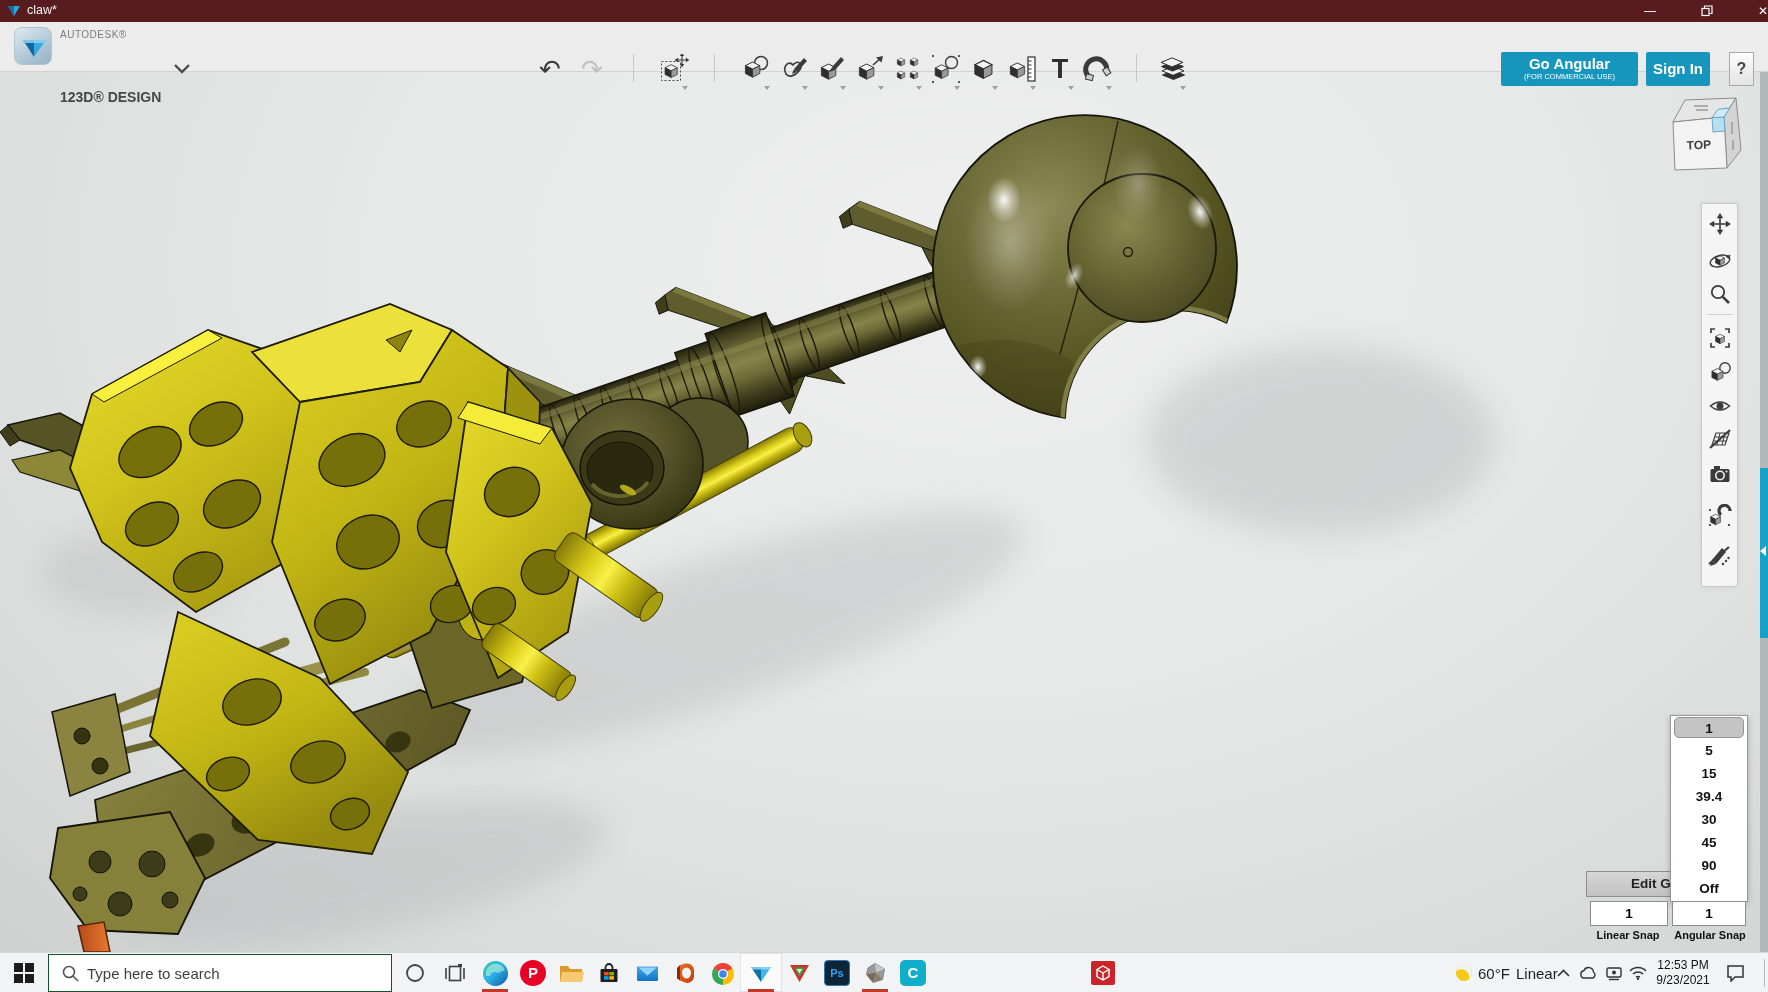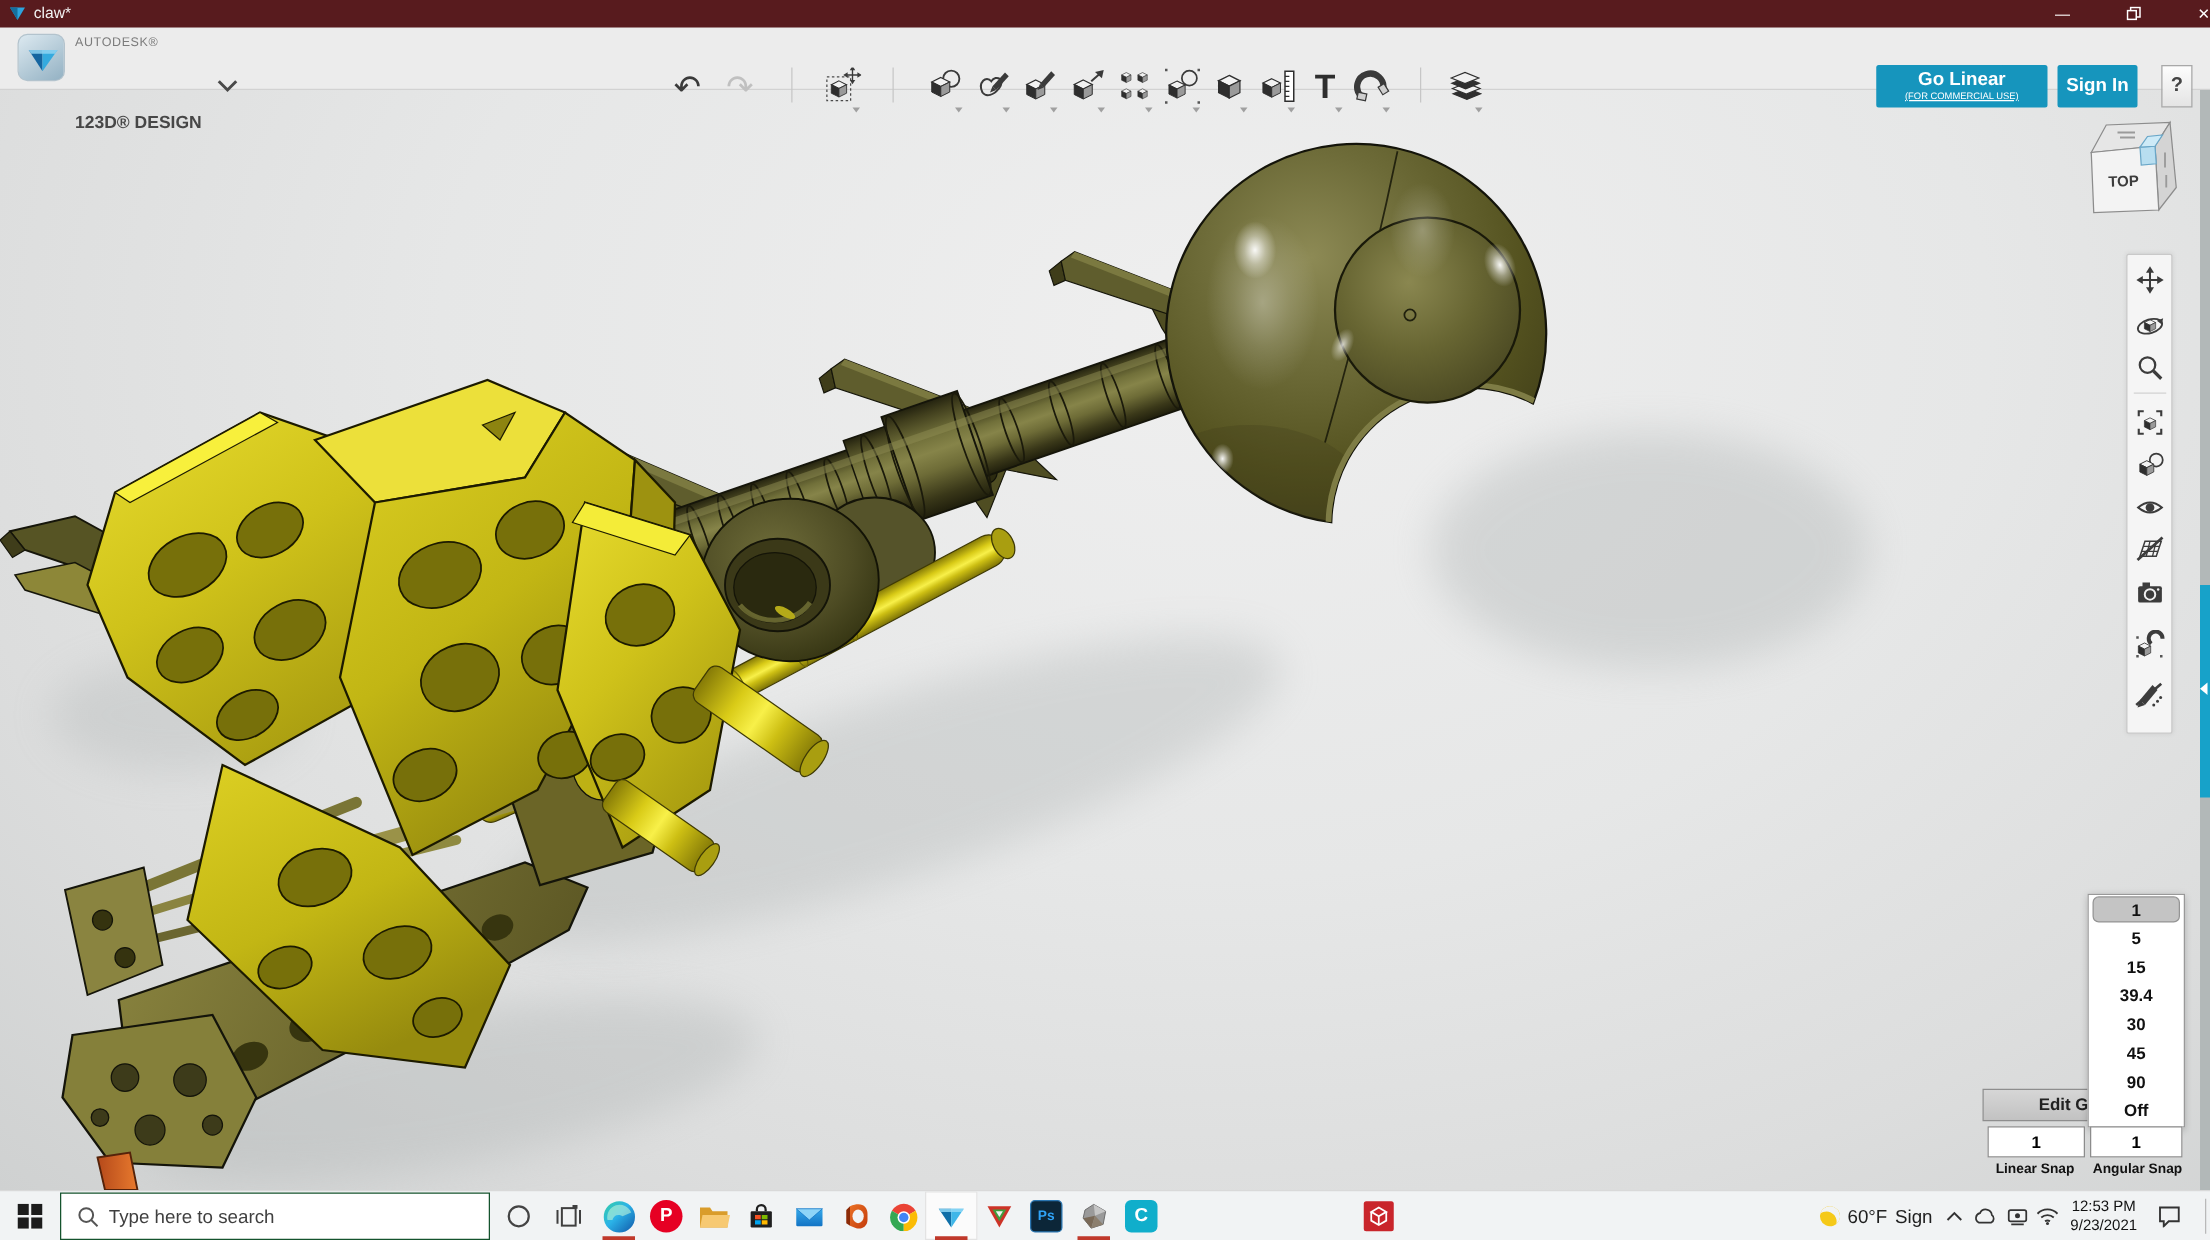--- a/index.html
+++ b/index.html
@@ -21,21 +21,21 @@
   .brand .b2 { font-size:14px; font-weight:bold; color:#474747;margin-top:48px; }
   .tbtn { position:absolute; top:30px; width:34px; height:34px; display:flex; align-items:center; justify-content:center; }
   .tsep { position:absolute; top:32px; width:1px; height:28px; background:#c6c6c6; }
   .caret { position:absolute; width:0; height:0; border-left:3.5px solid transparent; border-right:3.5px solid transparent; border-top:4px solid #a0a0a0; }
   .glyph-undo { font-size:26px; color:#3a3a3a; line-height:26px; }
   .glyph-redo { font-size:26px; color:#c0c0c0; line-height:26px; }
   .glyph-T { font-size:27px; font-weight:bold; color:#2e2e2e; }
   .cybtn { position:absolute; background:#1695bd; color:#fff; text-align:center; border-radius:2px; }
   #gopremium { left:1501px; top:30px; width:137px; height:34px; }
   #gopremium .l1 { font-size:15px; font-weight:bold; margin-top:3px; }
-  #gopremium .l2 { font-size:7.5px; margin-top:0px;text-decoration:underline; }
+  #gopremium .l2 { font-size:7.5px; margin-top:0px; }
   #signin { left:1646px; top:30px; width:64px; height:34px; font-size:15px; font-weight:bold; line-height:34px; }
   #helpbtn { position:absolute; left:1729px; top:30px; width:25px; height:34px; background:linear-gradient(#fdfdfd,#e4e4e4);
              border:1px solid #a8a8a8; text-align:center; line-height:32px; font-size:16px; font-weight:bold; color:#444; }
 
   
   #viewport { left:0; top:72px; width:1768px; height:880px;
               background:radial-gradient(ellipse at 55% 22%, #efefef 0%, #e6e7e7 45%, #dcdddd 75%, #cfd1d1 100%); }
   #modelsvg { position:absolute; left:0; top:0; }
 
   
@@ -250,21 +250,21 @@
     <div class="caret" style="left:878px;top:64px"></div>
     <div class="caret" style="left:916px;top:64px"></div>
     <div class="caret" style="left:954px;top:64px"></div>
     <div class="caret" style="left:992px;top:64px"></div>
     <div class="caret" style="left:1030px;top:64px"></div>
     <div class="caret" style="left:1068px;top:64px"></div>
     <div class="caret" style="left:1106px;top:64px"></div>
     <div class="caret" style="left:1180px;top:64px"></div>
 
     <div id="gopremium" class="cybtn">
-      <div class="l1">Go Linear</div>
+      <div class="l1">Go Angular</div>
       <div class="l2">(FOR COMMERCIAL USE)</div>
     </div>
     <div id="signin" class="cybtn">Sign In</div>
     <div id="helpbtn">?</div>
   </div>
 
   <div id="viewport" class="abs">
 
     <svg id="modelsvg" width="1768" height="880" viewBox="0 0 1768 880">
       <defs>
@@ -748,21 +748,21 @@
         <rect x="1" y="1" width="24" height="24" rx="2" fill="#c9252b"></rect>
         <polygon points="13,6 19,9.5 13,13 7,9.5" fill="none" stroke="#fff" stroke-width="1.4"></polygon>
         <path d="M7 9.5 V16.5 L13 20 L19 16.5 V9.5 M13 13 V20" fill="none" stroke="#fff" stroke-width="1.4"></path>
       </svg>
     </div>
 
     <div class="tbicon" style="left:1448px">
         <div class="moon"></div>
       </div>
     <span class="traytext" style="left:1478px">60°F</span>
-    <span class="traytext" style="left:1516px">Sign</span>
+    <span class="traytext" style="left:1516px">Linear</span>
     <div class="tbicon" style="left:1552px;width:22px">
       <svg width="13" height="9">
           <polyline points="1,7 6.5,1.5 12,7" fill="none" stroke="#333" stroke-width="1.6"></polyline>
         </svg>
     </div>
     <div class="tbicon" style="left:1576px;width:24px">
       <svg width="20" height="14">
           <path d="M5 12 A4 4 0 0 1 6 4.5 A5 5 0 0 1 15.5 6 A3.5 3.5 0 0 1 15 12 Z" fill="none" stroke="#333" stroke-width="1.4"></path>
         </svg>
     </div>

